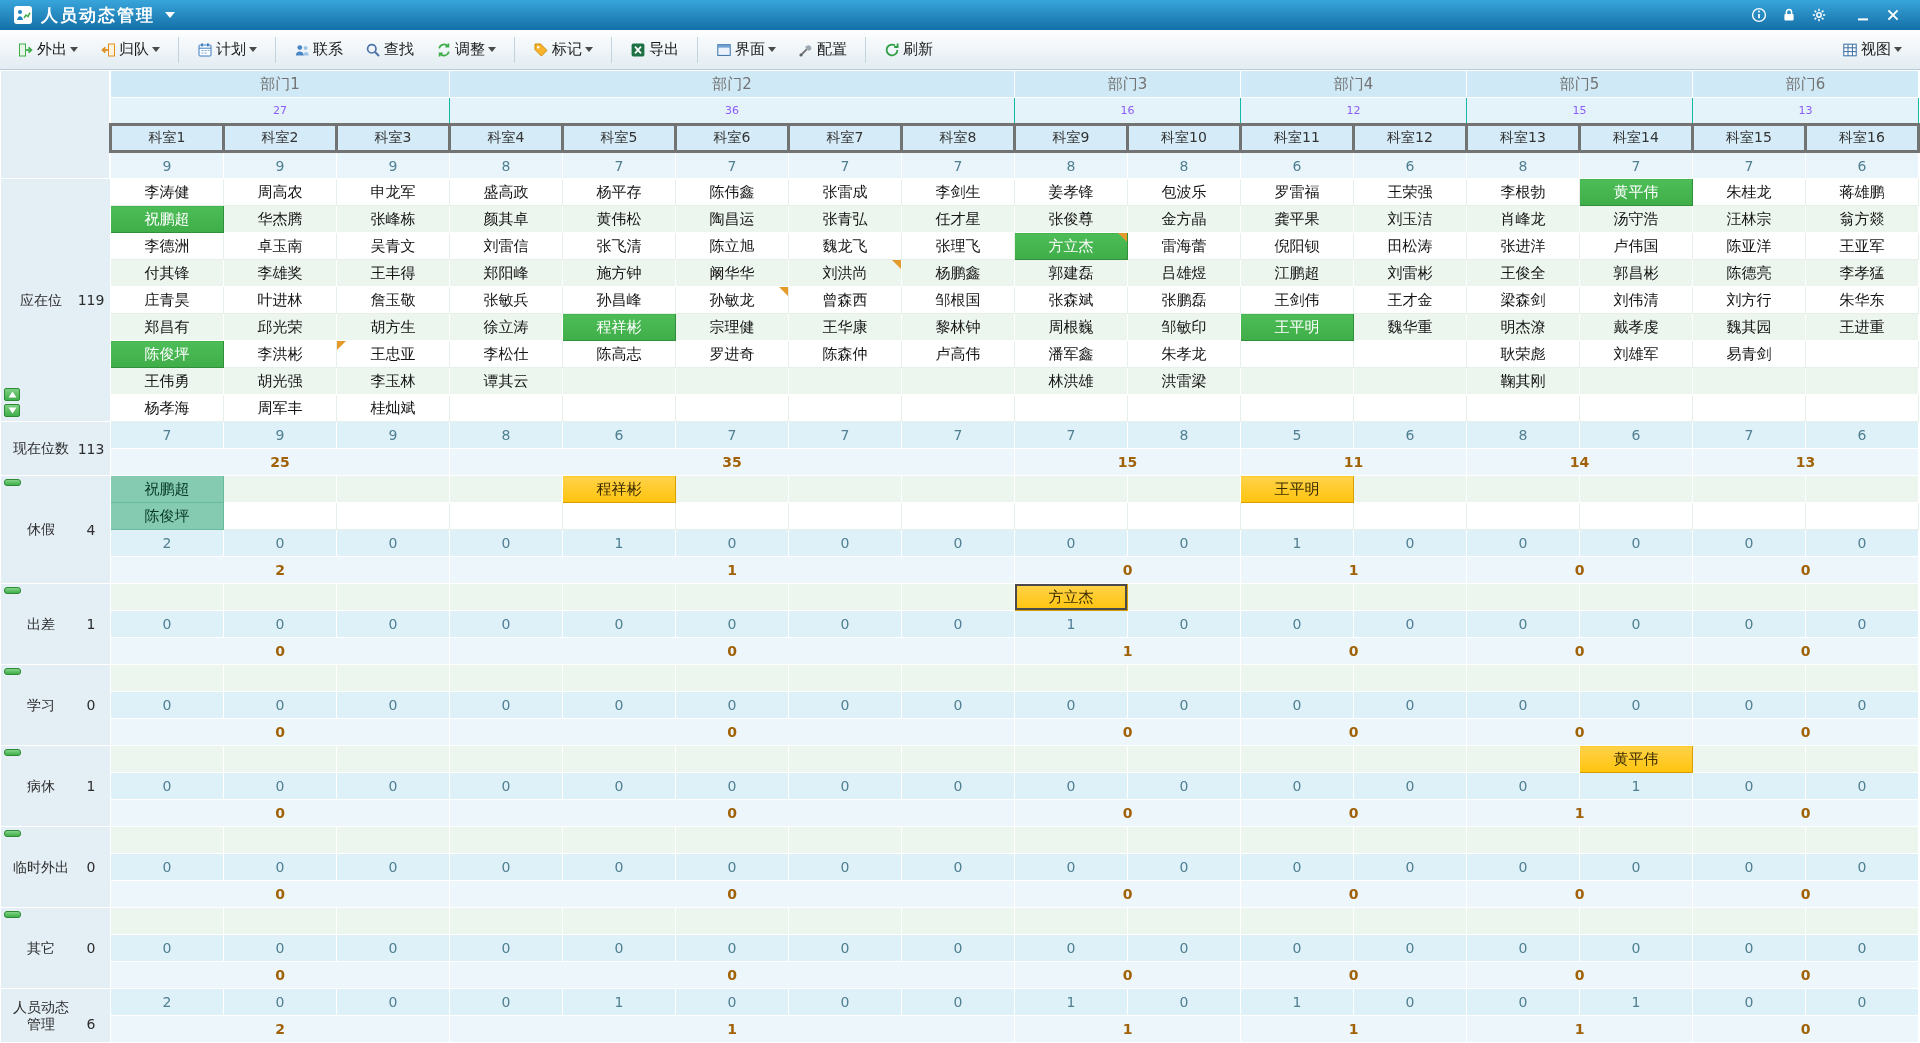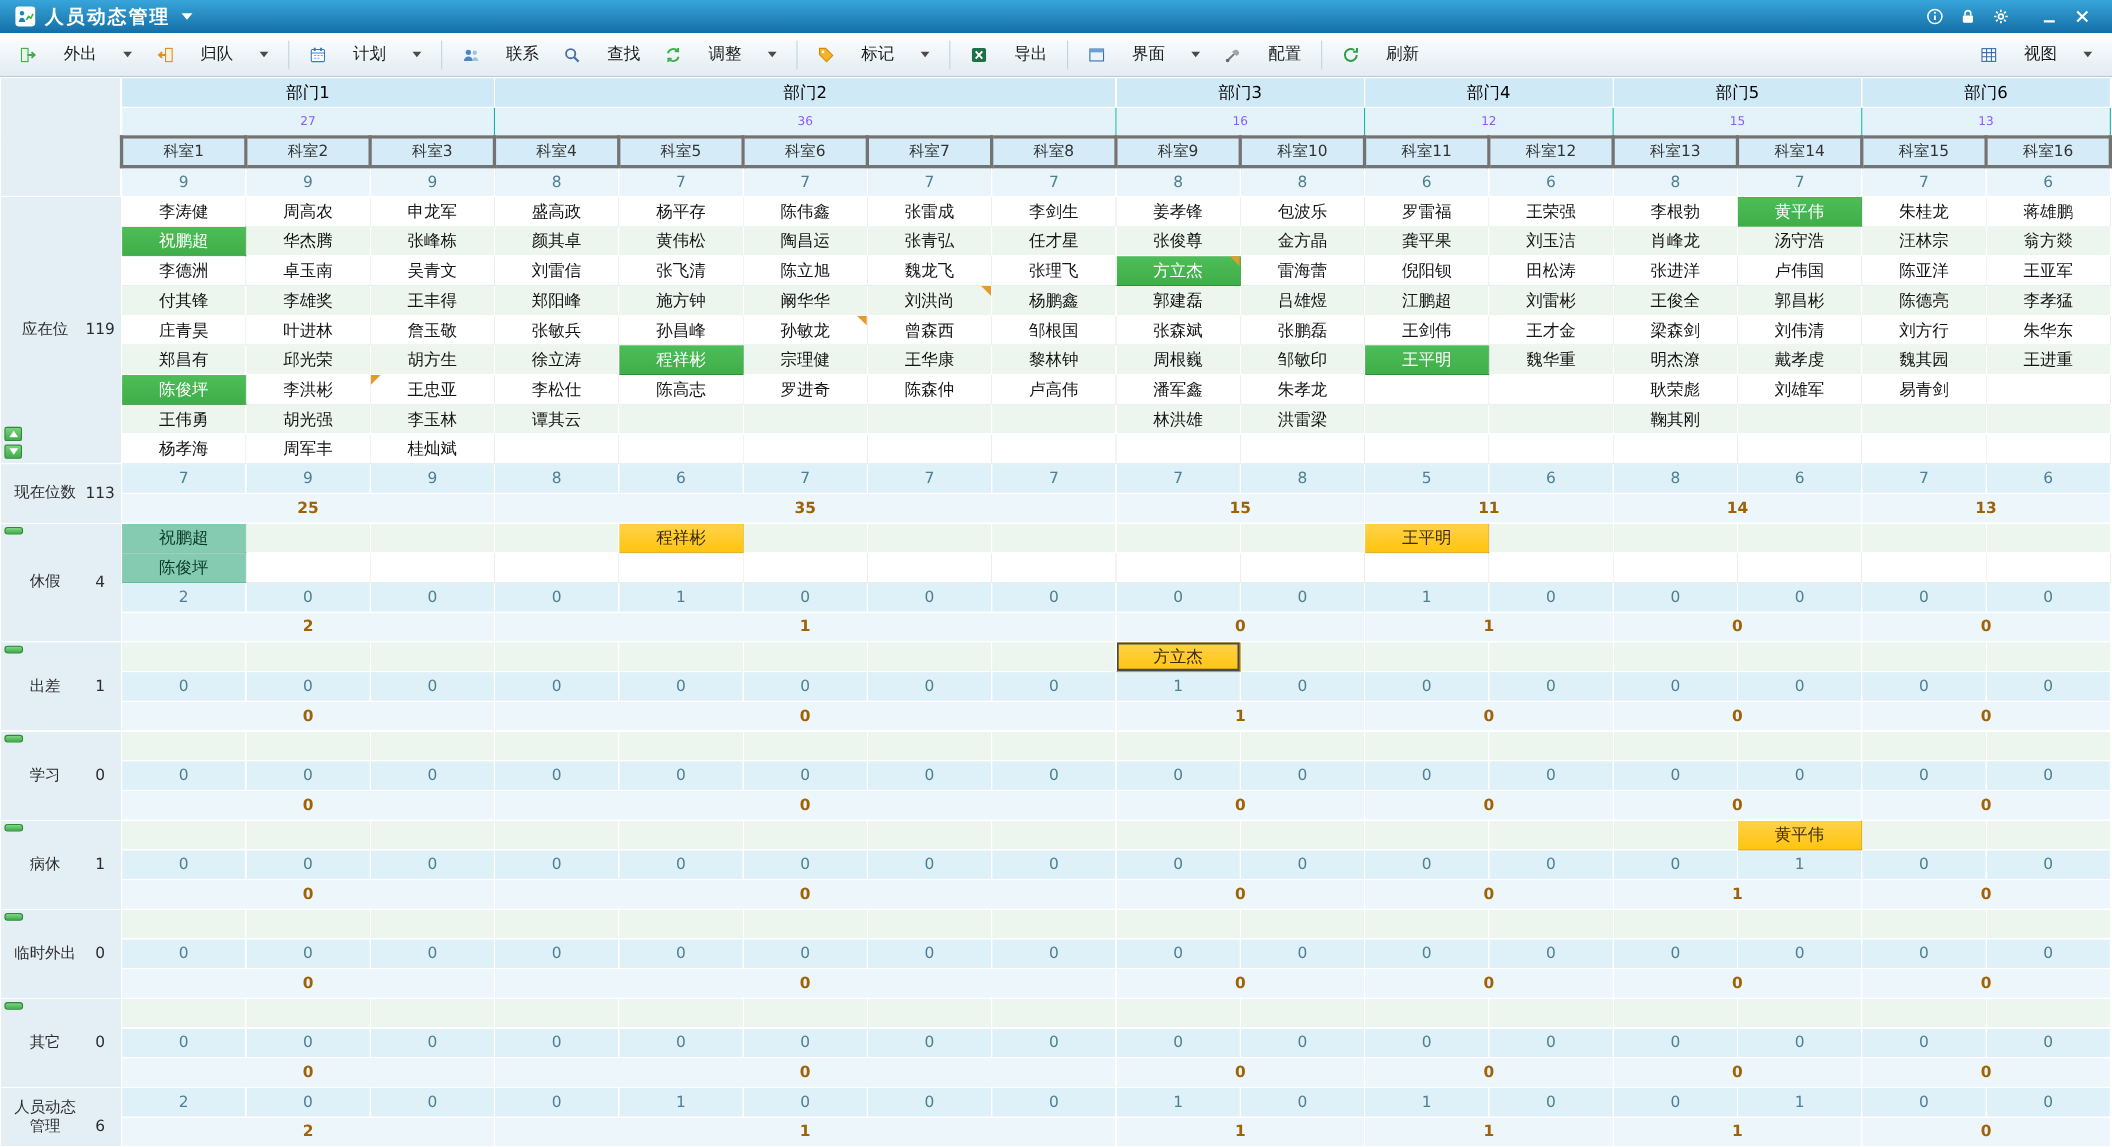--- a/index.html
+++ b/index.html
@@ -12,30 +12,30 @@
 body{font-family:"DejaVu Sans","Liberation Sans",sans-serif;color:#222;background:#fff}
 .icn{display:inline-flex;align-items:center;justify-content:center;line-height:0}
 .titlebar{height:30px;background:linear-gradient(180deg,var(--titlebar-top),var(--titlebar-bottom));display:flex;align-items:center;padding:0 13px;color:#fff}
 .titlebar .title{font-size:17px;font-weight:bold;margin-left:8px;letter-spacing:2px}
 .caret{width:0;height:0;border-left:5px solid transparent;border-right:5px solid transparent;border-top:6px solid #fff;margin-left:10px;display:inline-block;cursor:pointer}
 .spacer{flex:1}
 .win-ctrl{width:28px;height:24px;display:inline-flex;align-items:center;justify-content:center;margin-left:2px;cursor:pointer;border-radius:3px}
 .win-minimize{margin-left:16px}
 .toolbar{height:40px;background:linear-gradient(180deg,#fdfefe,#e2ecf2);border-bottom:1px solid #b7ccd8;display:flex;align-items:center;padding:0 8px}
 .tb-left,.tb-right{display:flex;align-items:center;gap:2px}
-.tbar-btn{display:inline-flex;align-items:center;gap:24px;padding:6px 9px;font-size:15px;color:#1a1a1a;border:1px solid transparent;border-radius:3px;cursor:pointer;white-space:nowrap}
+.tbar-btn{display:inline-flex;align-items:center;gap:3px;padding:6px 9px;font-size:15px;color:#1a1a1a;border:1px solid transparent;border-radius:3px;cursor:pointer;white-space:nowrap}
 .dd{width:0;height:0;border-left:4px solid transparent;border-right:4px solid transparent;border-top:5px solid #4a4a4a;display:inline-block}
 .tbar-sep{width:1px;height:26px;background:#c2d3dd;margin:0 6px}
 .grid-wrap{height:973px;overflow:hidden;background:#fff}
 table.grid{width:100%;border-collapse:collapse;table-layout:fixed}
 table.grid tr{height:27px}
 table.grid td{overflow:hidden;white-space:nowrap;text-align:center;vertical-align:middle;padding:0}
 col.c-side{width:110px}
 td.corner{background:var(--sidebar-bg);border:1px solid #fff}
-td.dh{background:var(--header-blue);font-size:15px;color:#000000;border:1px solid #fff}
+td.dh{background:var(--header-blue);font-size:15px;color:#737373;border:1px solid #fff}
 td.dc{background:var(--subheader-blue);font-size:11px;color:#8b5cf6;border:1px solid #14b8a6}
 td.sh{background:var(--sec-header-blue);font-size:14px;color:#333;border:3px solid #737373}
 td.sc{background:var(--sec-count-blue);font-size:14px;color:#4f7f91;border:1px solid #fff}
 td.nc{background:#fff;font-size:15px;color:#141414;border:1px solid #e7efe9;position:relative}
 table.grid tr.tint td.nc{background:var(--row-tint);border-color:#fff}
 table.grid tr td.nc.hl-green{background:linear-gradient(180deg,#4dbd57,var(--accent-green));color:#fff;border-color:#2e9139}
 table.grid tr td.nc.hl-teal{background:var(--hl-teal);color:#083826;border-color:#69b99c}
 table.grid tr td.nc.hl-amber{background:linear-gradient(180deg,#ffd24a,var(--hl-amber));color:#3b2d00;border:1px solid #d99f00}
 td.nc.sel{box-shadow:inset 0 0 0 2px #4a4a4a}
 td.scnt{background:var(--count-blue);font-size:14px;color:#4f7f91;border:1px solid #fff}

